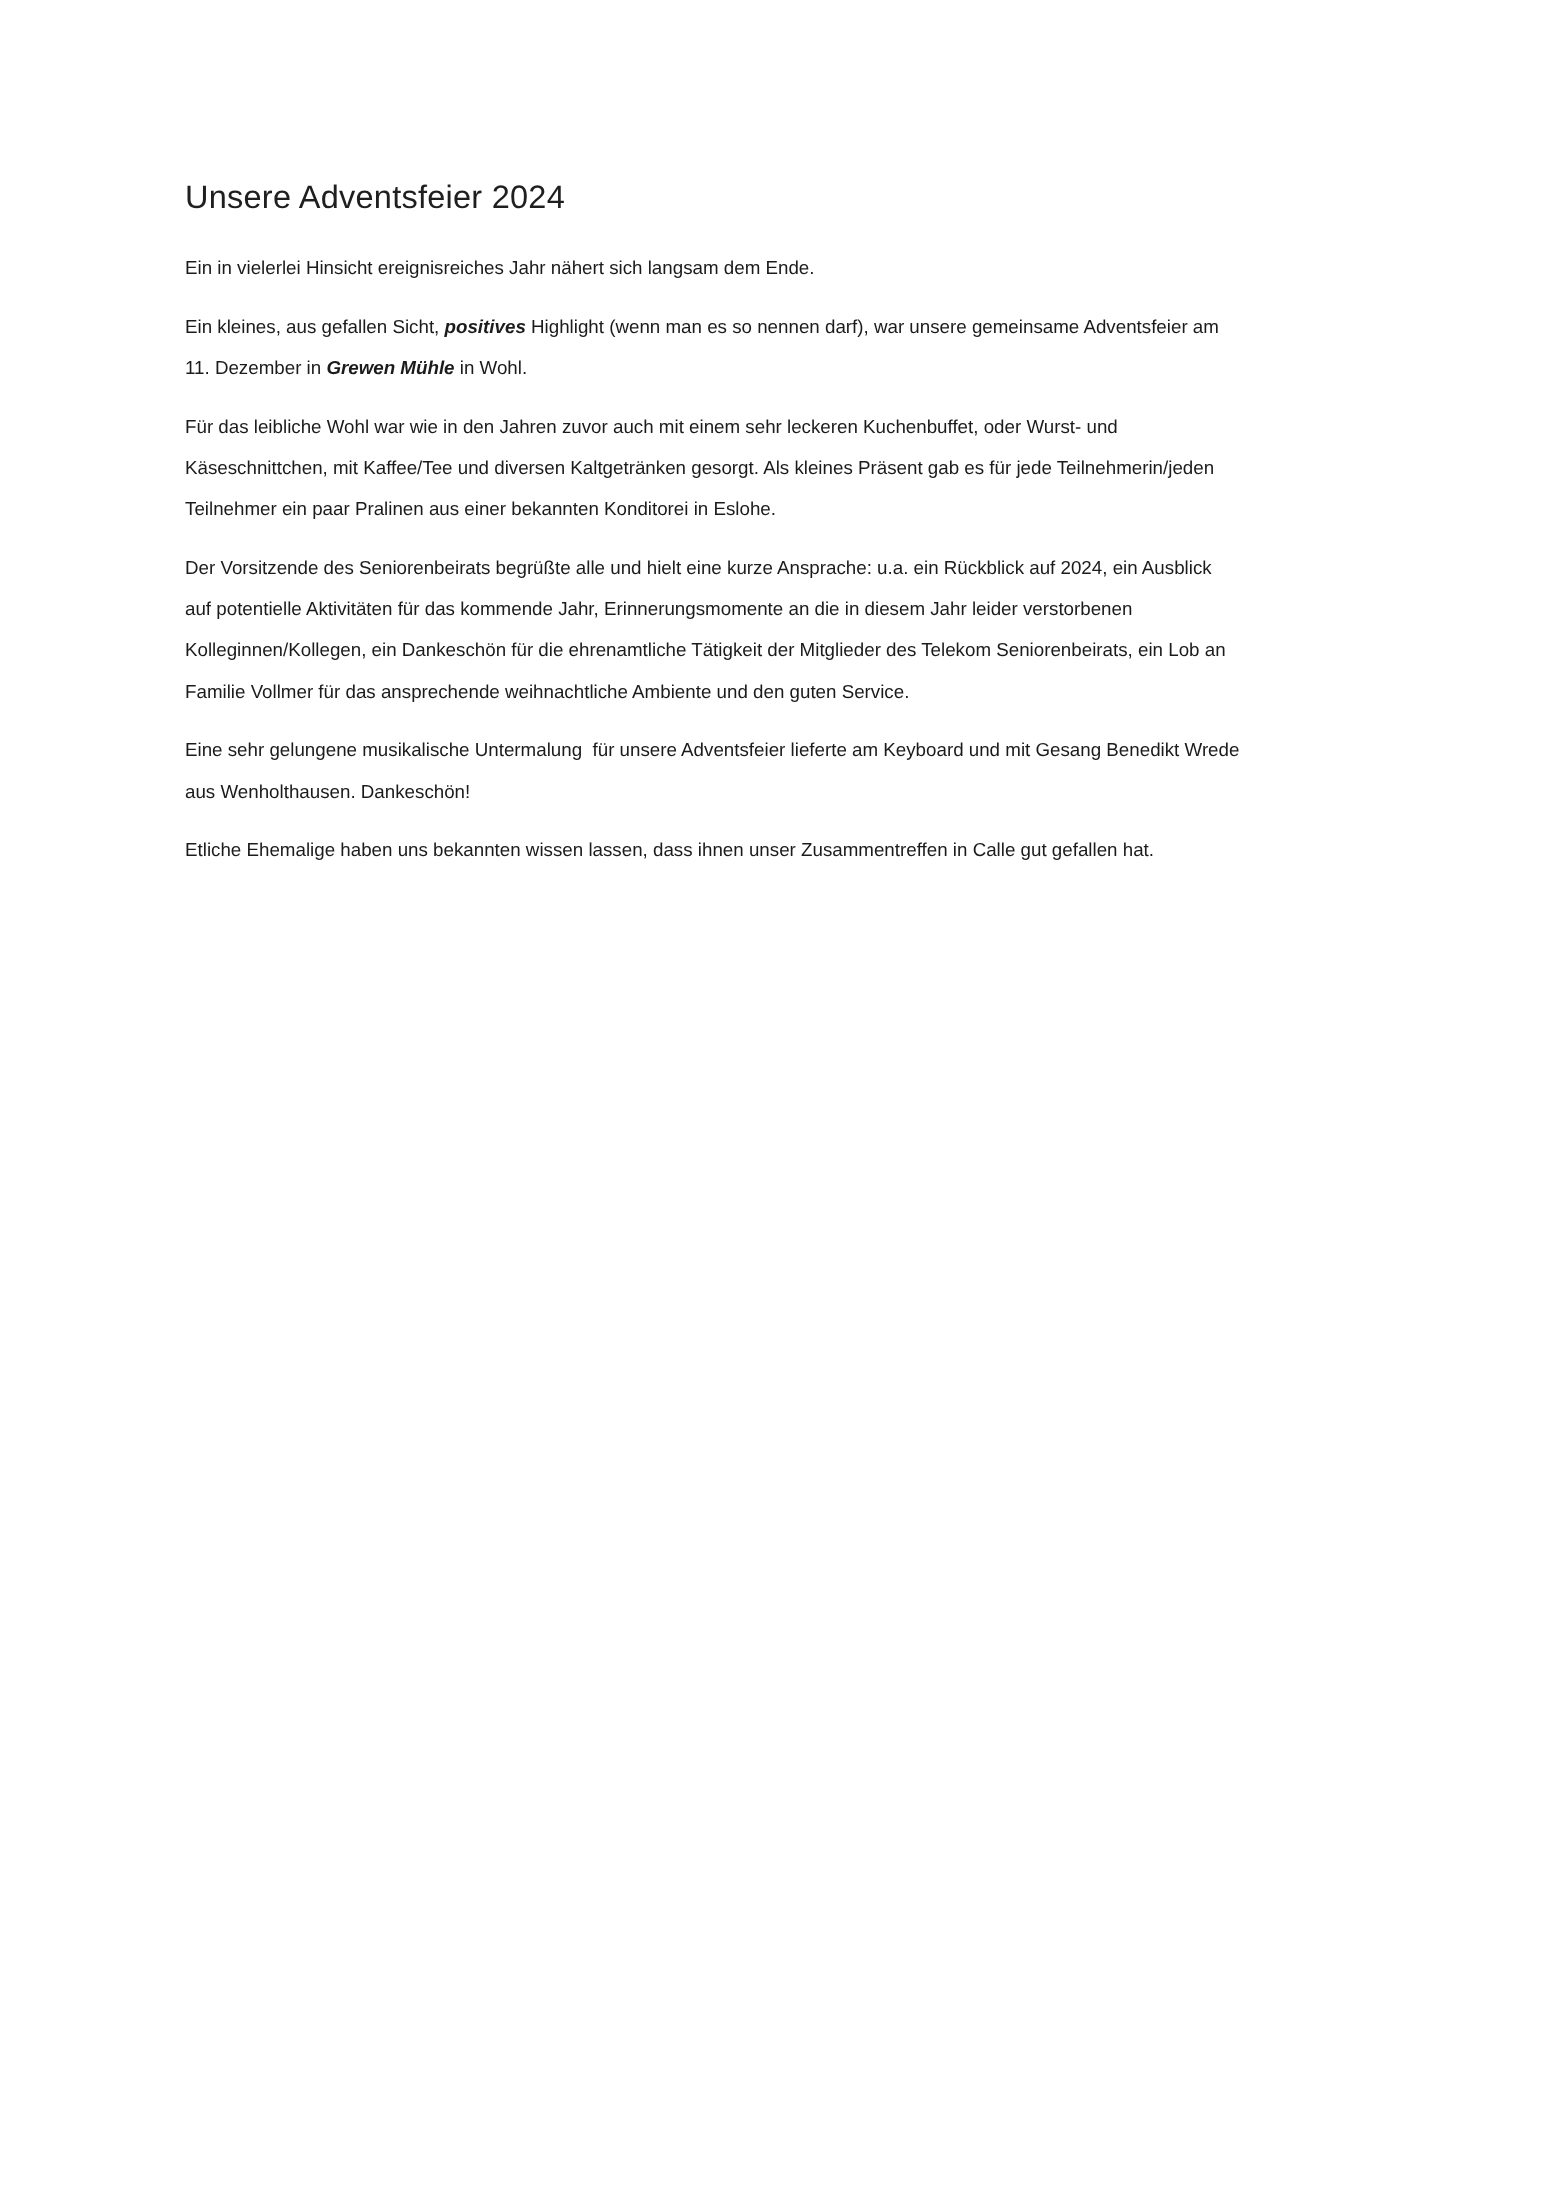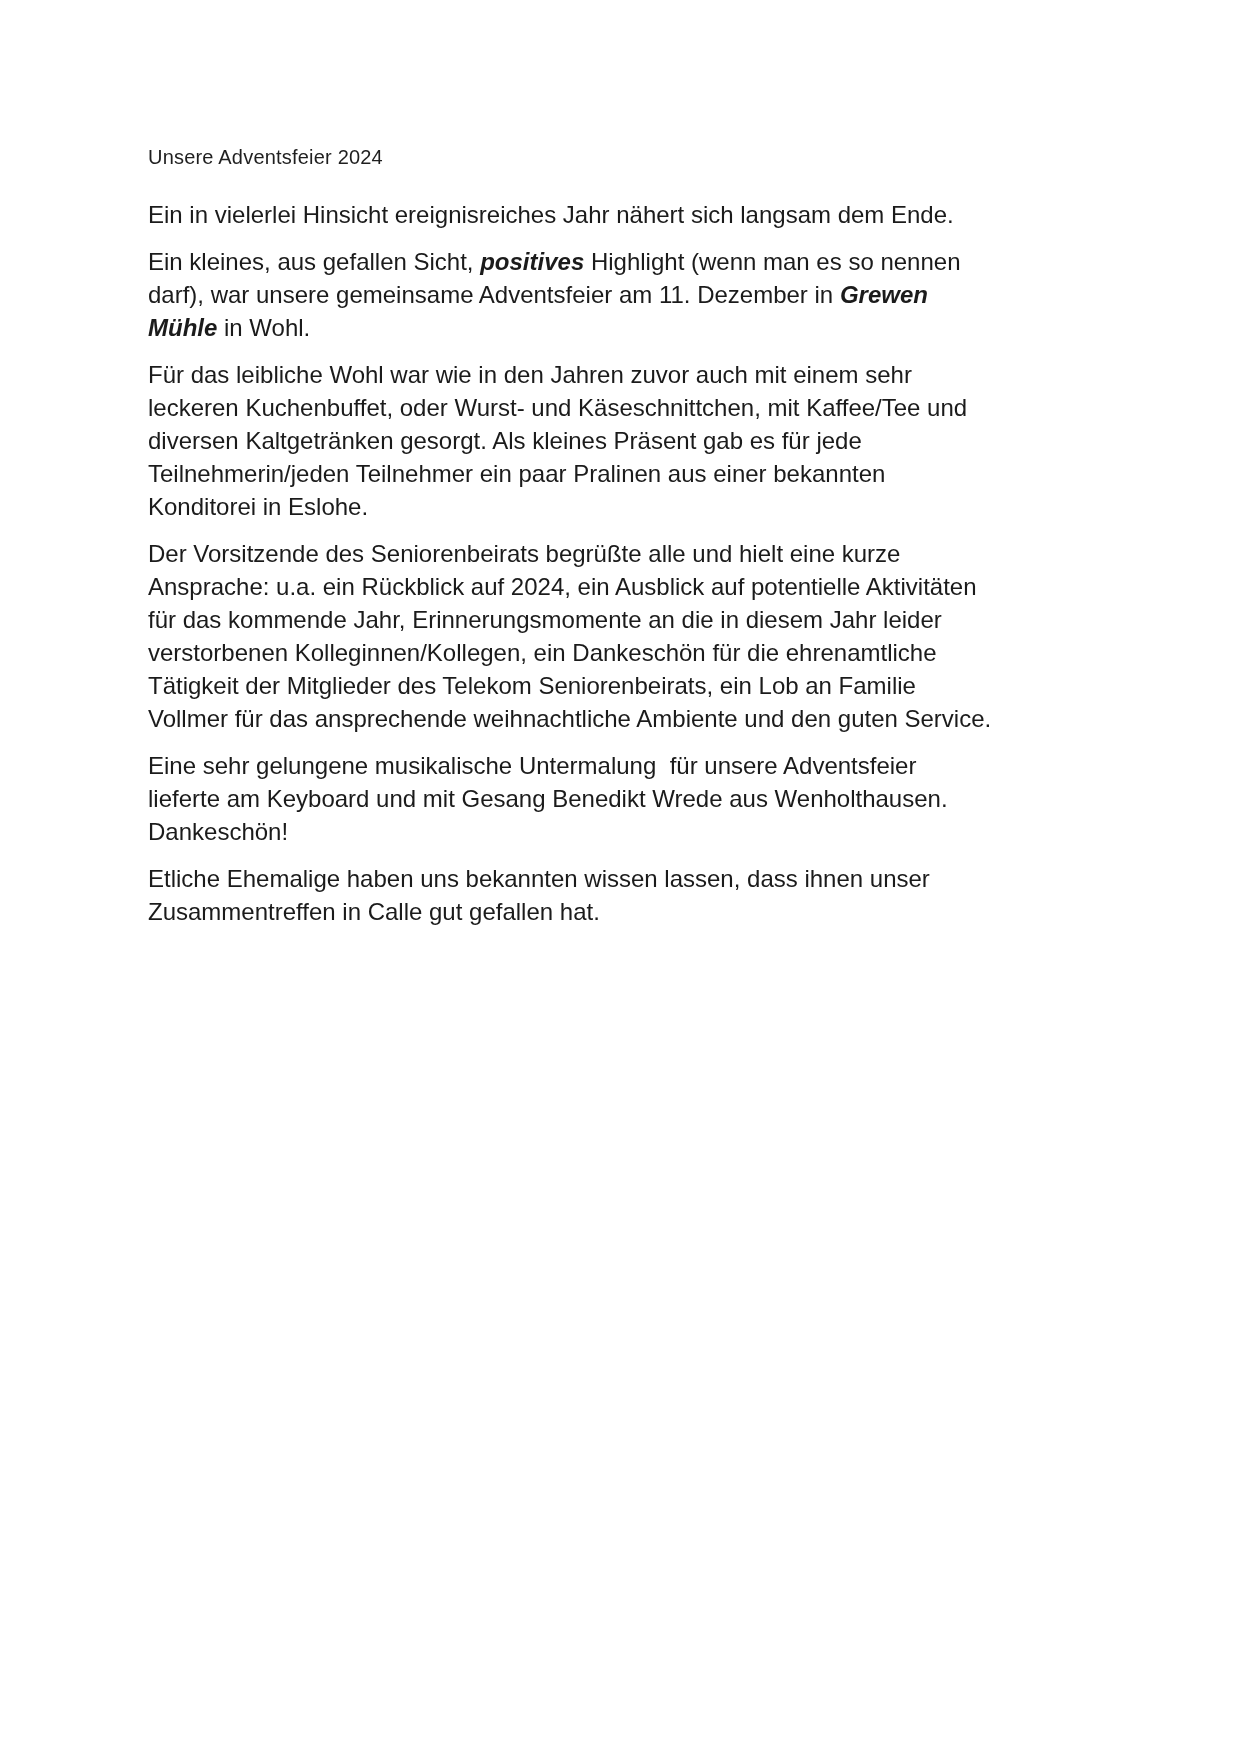--- a/index.html
+++ b/index.html
@@ -8,30 +8,30 @@
     width: 1240px;
     height: 1754px;
     background: #ffffff;
     box-sizing: border-box;
     padding: 140px 247px 0 148px;
     color: #1b1b1b;
     font-family: "Liberation Sans", sans-serif;
     overflow: hidden;
   }
   h1.doc-title {
-    font-size: 20px;
+    font-size: 26px;
     font-weight: 400;
     line-height: 34px;
     margin: 0 0 24px 0;
     color: #1f1f1f;
     letter-spacing: 0.2px;
   }
   p.doc-para {
     margin: 0 0 14px 0;
-    font-size: 24px;
+    font-size: 15px;
     line-height: 33px;
     white-space: pre-wrap;
     color: #1b1b1b;
   }
   .bi { font-weight: bold; font-style: italic; }
 </style>
 </head>
 <body>
 
 <div class="page">

